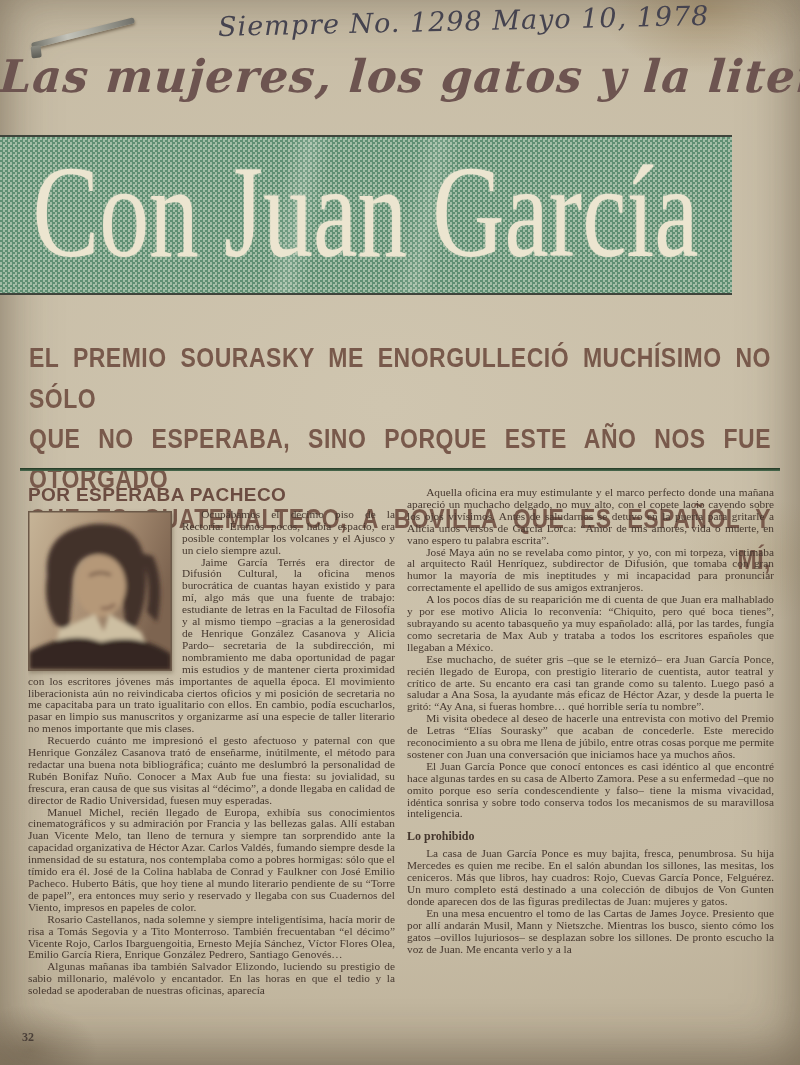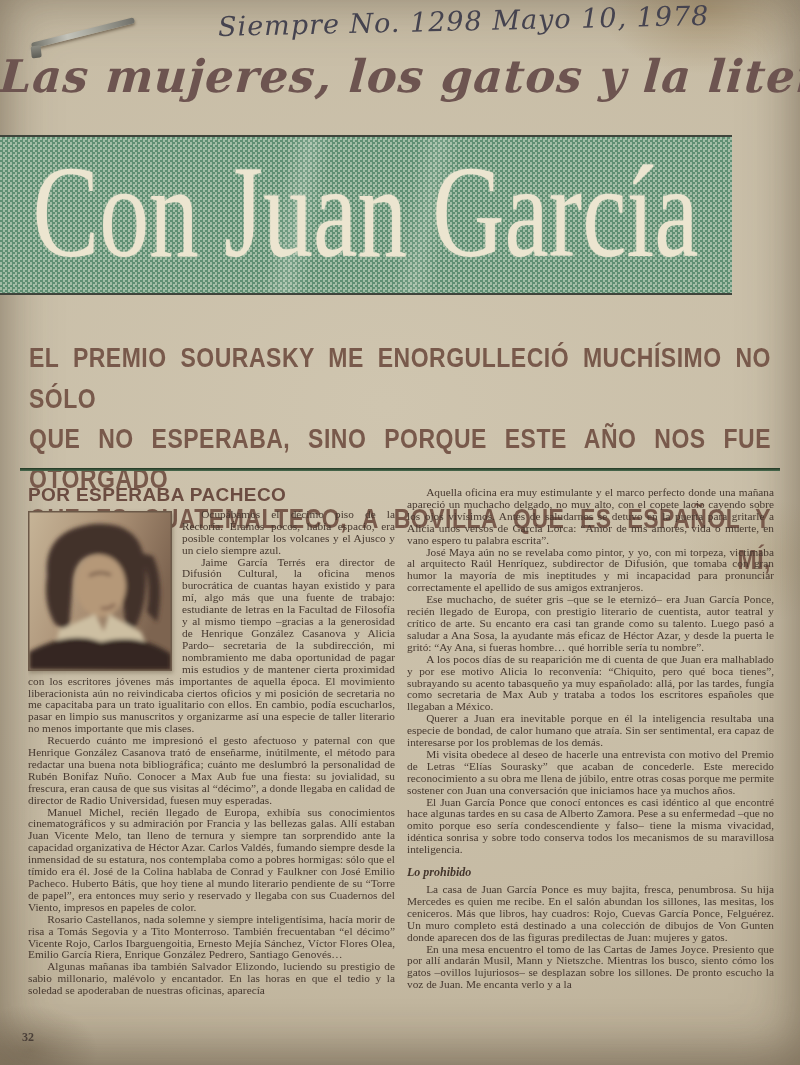--- a/index.html
+++ b/index.html
@@ -75,21 +75,21 @@
     font-family:"Liberation Sans",sans-serif;font-weight:700;font-size:19px;
     color:#6b4c41;letter-spacing:.4px;margin:2px 0 8px;text-indent:0;
   }
   .photo{
     float:left;width:142px;height:158px;margin:2px 10px 4px 0;
     border:1px solid #6b5948;box-shadow:1px 2px 4px rgba(70,55,35,.35);
     background:#b7a286;
   }
   .photo svg{display:block;width:100%;height:100%;}
   .subhead{font-weight:700;font-size:12px;margin:11px 0 5px;text-indent:0;color:#44362d;
-    font-family:"Liberation Serif",serif;font-style:italic;}
+    font-family:"Liberation Serif",serif;}
   .boldspan{font-weight:700;}
   .pageno{
     position:absolute;left:22px;top:1030px;font-weight:700;font-size:12px;color:#4a3f38;
     font-family:"Liberation Serif",serif;
   }
 </style>
 </head>
 <body>
 
 <div class="page">
@@ -148,23 +148,22 @@
       <p>Jaime García Terrés era director de Difusión Cultural, la oficina menos burocrática de cuantas hayan existido y para mí, algo más que una fuente de trabajo: estudiante de letras en la Facultad de Filosofía y al mismo tiempo –gracias a la generosidad de Henrique González Casanova y Alicia Pardo– secretaria de la subdirección, mi nombramiento me daba oportunidad de pagar mis estudios y de mantener cierta proximidad con los escritores jóvenes más importantes de aquella época. El movimiento liberacionista aún no reivindicaba ciertos oficios y mi posición de secretaria no me capacitaba para un trato igualitario con ellos. En cambio, podía escucharlos, pasar en limpio sus manuscritos y organizarme así una especie de taller literario no menos importante que mis clases.</p>
       <p>Recuerdo cuánto me impresionó el gesto afectuoso y paternal con que Henrique González Casanova trató de enseñarme, inútilmente, el método para redactar una buena nota bibliográfica; cuánto me deslumbró la personalidad de Rubén Bonifaz Nuño. Conocer a Max Aub fue una fiesta: su jovialidad, su frescura, eran causa de que sus visitas al “décimo”, a donde llegaba en calidad de director de Radio Universidad, fuesen muy esperadas.</p>
       <p>Manuel Michel, recién llegado de Europa, exhibía sus conocimientos cinematográficos y su admiración por Francia y las bellezas galas. Allí estaban Juan Vicente Melo, tan lleno de ternura y siempre tan sorprendido ante la capacidad organizativa de Héctor Azar. Carlos Valdés, fumando siempre desde la inmensidad de su estatura, nos contemplaba como a pobres hormigas: sólo que el tímido era él. José de la Colina hablaba de Conrad y Faulkner con José Emilio Pacheco. Huberto Bátis, que hoy tiene al mundo literario pendiente de su “Torre de papel”, era entonces muy serio y reservado y llegaba con sus Cuadernos del Viento, impresos en papeles de color.</p>
       <p>Rosario Castellanos, nada solemne y siempre inteligentísima, hacía morir de risa a Tomás Segovia y a Tito Monterroso. También frecuentaban “el décimo” Vicente Rojo, Carlos Ibarguengoitia, Ernesto Mejía Sánchez, Víctor Flores Olea, Emilio García Riera, Enrique González Pedrero, Santiago Genovés…</p>
       <p>Algunas mañanas iba también Salvador Elizondo, luciendo su prestigio de sabio millonario, malévolo y encantador. En las horas en que el tedio y la soledad se apoderaban de nuestras oficinas, aparecía</p>
     </div>
 
     <div class="col">
       <p>Aquella oficina era muy estimulante y el marco perfecto donde una mañana apareció un muchacho delgado, no muy alto, con el copete lacio cayendo sobre los ojos vivísimos. Antes de saludarnos se detuvo en la puerta para gritarle a Alicia unos versos de García Lorca: “Amor de mis amores, vida o muerte, en vano espero tu palabra escrita”.</p>
       <p>José Maya aún no se revelaba como pintor, y yo, con mi torpeza, victimaba al arquitecto Raúl Henríquez, subdirector de Difusión, que tomaba con gran humor la mayoría de mis ineptitudes y mi incapacidad para pronunciar correctamente el apellido de sus amigos extranjeros.</p>
+      <p>A los pocos días de su reaparición me di cuenta de que Juan era malhablado y por ese motivo Alicia lo reconvenía: “Chiquito, pero qué boca tienes”, subrayando su acento tabasqueño ya muy españolado: allá, por las tardes, fungía como secretaria de Max Aub y trataba a todos los escritores españoles que llegaban a México.</p>
       <p>Ese muchacho, de suéter gris –que se le eternizó– era Juan García Ponce, recién llegado de Europa, con prestigio literario de cuentista, autor teatral y crítico de arte. Su encanto era casi tan grande como su talento. Luego pasó a saludar a Ana Sosa, la ayudante más eficaz de Héctor Azar, y desde la puerta le gritó: “Ay Ana, si fueras hombre… qué horrible sería tu nombre”.</p>
-      <p>A los pocos días de su reaparición me di cuenta de que Juan era malhablado y por ese motivo Alicia lo reconvenía: “Chiquito, pero qué boca tienes”, subrayando su acento tabasqueño ya muy españolado: allá, por las tardes, fungía como secretaria de Max Aub y trataba a todos los escritores españoles que llegaban a México.</p>
-      <p>Querer a Juan era inevitable porque en él la inteligencia resultaba una especie de bondad, de calor humano que atraía. Sin ser sentimental, era capaz de interesarse por los problemas de los demás.</p>
       <p>Mi visita obedece al deseo de hacerle una entrevista con motivo del Premio de Letras “Elías Sourasky” que acaban de concederle. Este merecido reconocimiento a su obra me llena de júbilo, entre otras cosas porque me permite sostener con Juan una conversación que iniciamos hace ya muchos años.</p>
       <p>El Juan García Ponce que conocí entonces es casi idéntico al que encontré hace algunas tardes en su casa de Alberto Zamora. Pese a su enfermedad –que no omito porque eso sería condescendiente y falso– tiene la misma vivacidad, idéntica sonrisa y sobre todo conserva todos los mecanismos de su maravillosa inteligencia.</p>
       <div class="subhead">Lo prohibido</div>
       <p>La casa de Juan García Ponce es muy bajita, fresca, penumbrosa. Su hija Mercedes es quien me recibe. En el salón abundan los sillones, las mesitas, los ceniceros. Más que libros, hay cuadros: Rojo, Cuevas García Ponce, Felguérez. Un muro completo está destinado a una colección de dibujos de Von Gunten donde aparecen dos de las figuras predilectas de Juan: mujeres y gatos.</p>
       <p>En una mesa encuentro el tomo de las Cartas de James Joyce. Presiento que por allí andarán Musil, Mann y Nietszche. Mientras los busco, siento cómo los gatos –ovillos lujuriosos– se desplazan sobre los sillones. De pronto escucho la voz de Juan. Me encanta verlo y a la</p>
     </div>
 
   </div>
 
   <div class="pageno">32</div>

